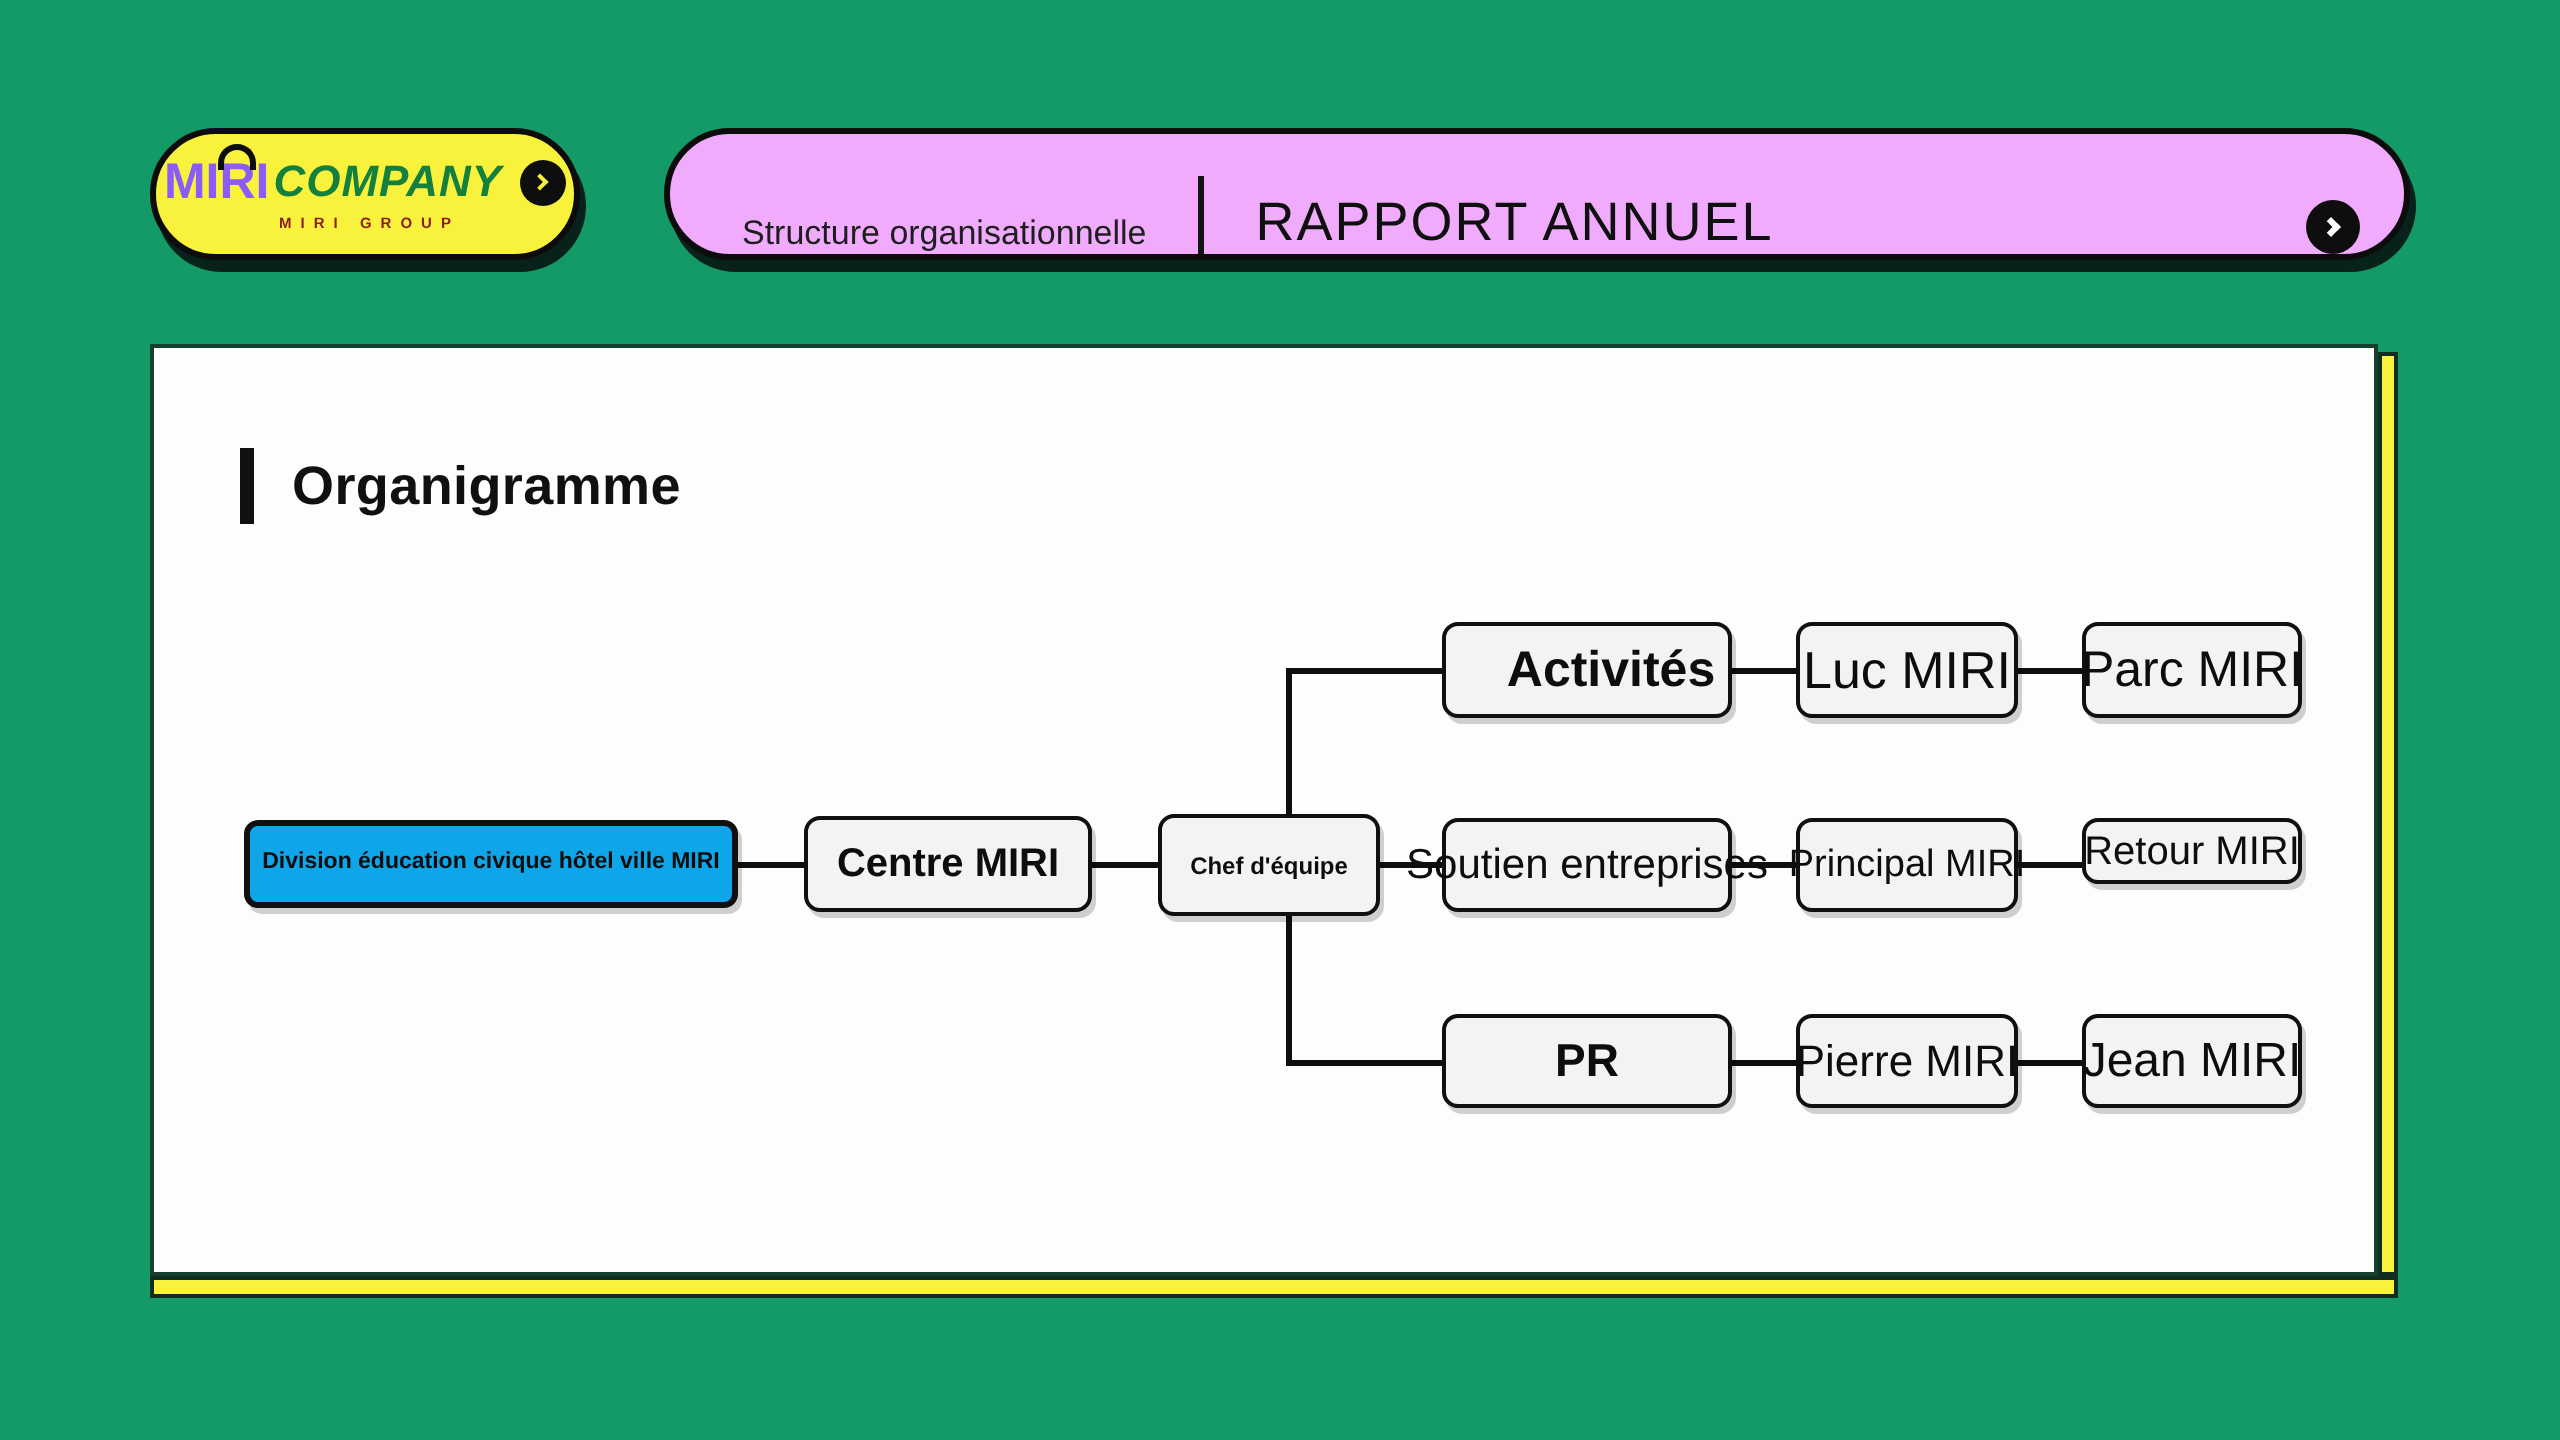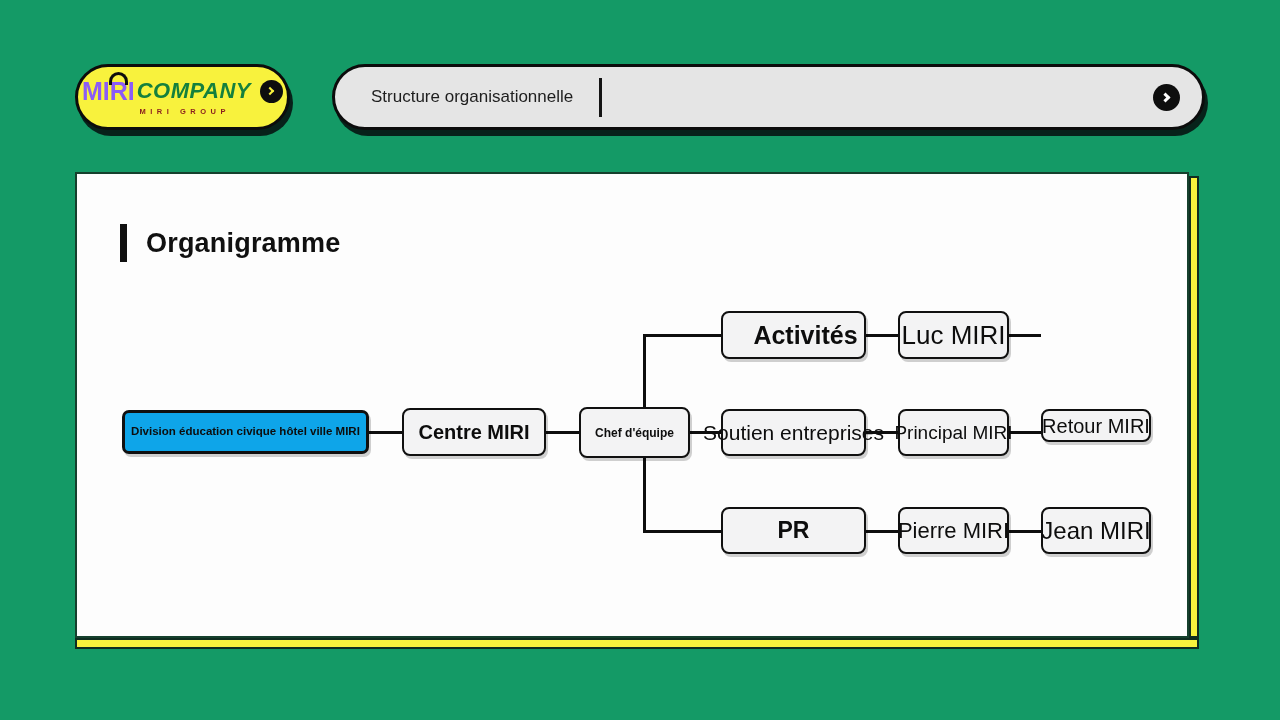--- a/index.html
+++ b/index.html
@@ -43,22 +43,23 @@
   .logo-arrow { width:23px; height:23px; margin-left:9px; }
   .chev {
     display:inline-block; width:7px; height:7px;
     border-top:3px solid #fff; border-right:3px solid #fff;
     transform:rotate(45deg); margin-left:-3px;
   }
   .logo-arrow .chev { border-top-width:2.5px; border-right-width:2.5px; border-color:#f8f23d; width:6px; height:6px; }
 
   .title-pill {
     left:332px; width:873px;
-    background:#e5e5e5;
+    background:#f0abfc;
     padding:0 22px 0 36px;
+    align-items:flex-end;
   }
   .breadcrumb { font-size:17px; font-weight:500; color:#1e1e1e; white-space:nowrap; }
   .pill-divider { width:2.5px; height:39px; background:#141414; margin:0 26px; flex:0 0 auto; }
   .page-title { font-size:27px; font-weight:400; letter-spacing:1px; color:#101010; white-space:nowrap; }
   .title-arrow { width:27px; height:27px; margin-left:auto; }
 
   
   .card-wrap { position:absolute; left:75px; top:172px; width:1124px; height:477px; }
   .card-edge-right {
     position:absolute; right:0; top:4px; bottom:11px; width:10px;
@@ -106,20 +107,21 @@
     <span class="circle-btn logo-arrow">
       <span class="chev"></span>
     </span>
   </div>
   <div class="brand-subtitle">MIRI GROUP</div>
 </div>
 
 <div class="pill title-pill">
   <span class="breadcrumb">Structure organisationnelle</span>
   <span class="pill-divider"></span>
+  <span class="page-title">RAPPORT ANNUEL</span>
   <span class="circle-btn title-arrow">
     <span class="chev"></span>
   </span>
 </div>
 
 <div class="card-wrap">
   <div class="card-edge-right"></div>
   <div class="card-edge-bottom"></div>
 
   <div class="card">
@@ -152,20 +154,23 @@
     <div class="node" style="left:502px;top:233px;width:111px;height:51px;">
       <span class="node-label" style="font-size:12px;font-weight:700;">Chef d'équipe</span>
     </div>
 
     <div class="node" style="left:644px;top:137px;width:145px;height:48px;">
       <span class="node-label" style="font-size:25px;font-weight:600;margin-left:24px;">Activités</span>
     </div>
     <div class="node" style="left:821px;top:137px;width:111px;height:48px;">
       <span class="node-label" style="font-size:26px;">Luc MIRI</span>
     </div>
+    <div class="node" style="left:964px;top:137px;width:110px;height:48px;">
+      <span class="node-label" style="font-size:25px;">Parc MIRI</span>
+    </div>
 
     <div class="node" style="left:644px;top:235px;width:145px;height:47px;">
       <span class="node-label" style="font-size:21px;">Soutien entreprises</span>
     </div>
     <div class="node" style="left:821px;top:235px;width:111px;height:47px;">
       <span class="node-label" style="font-size:19px;">Principal MIRI</span>
     </div>
     <div class="node" style="left:964px;top:235px;width:110px;height:33px;">
       <span class="node-label" style="font-size:20px;">Retour MIRI</span>
     </div>

